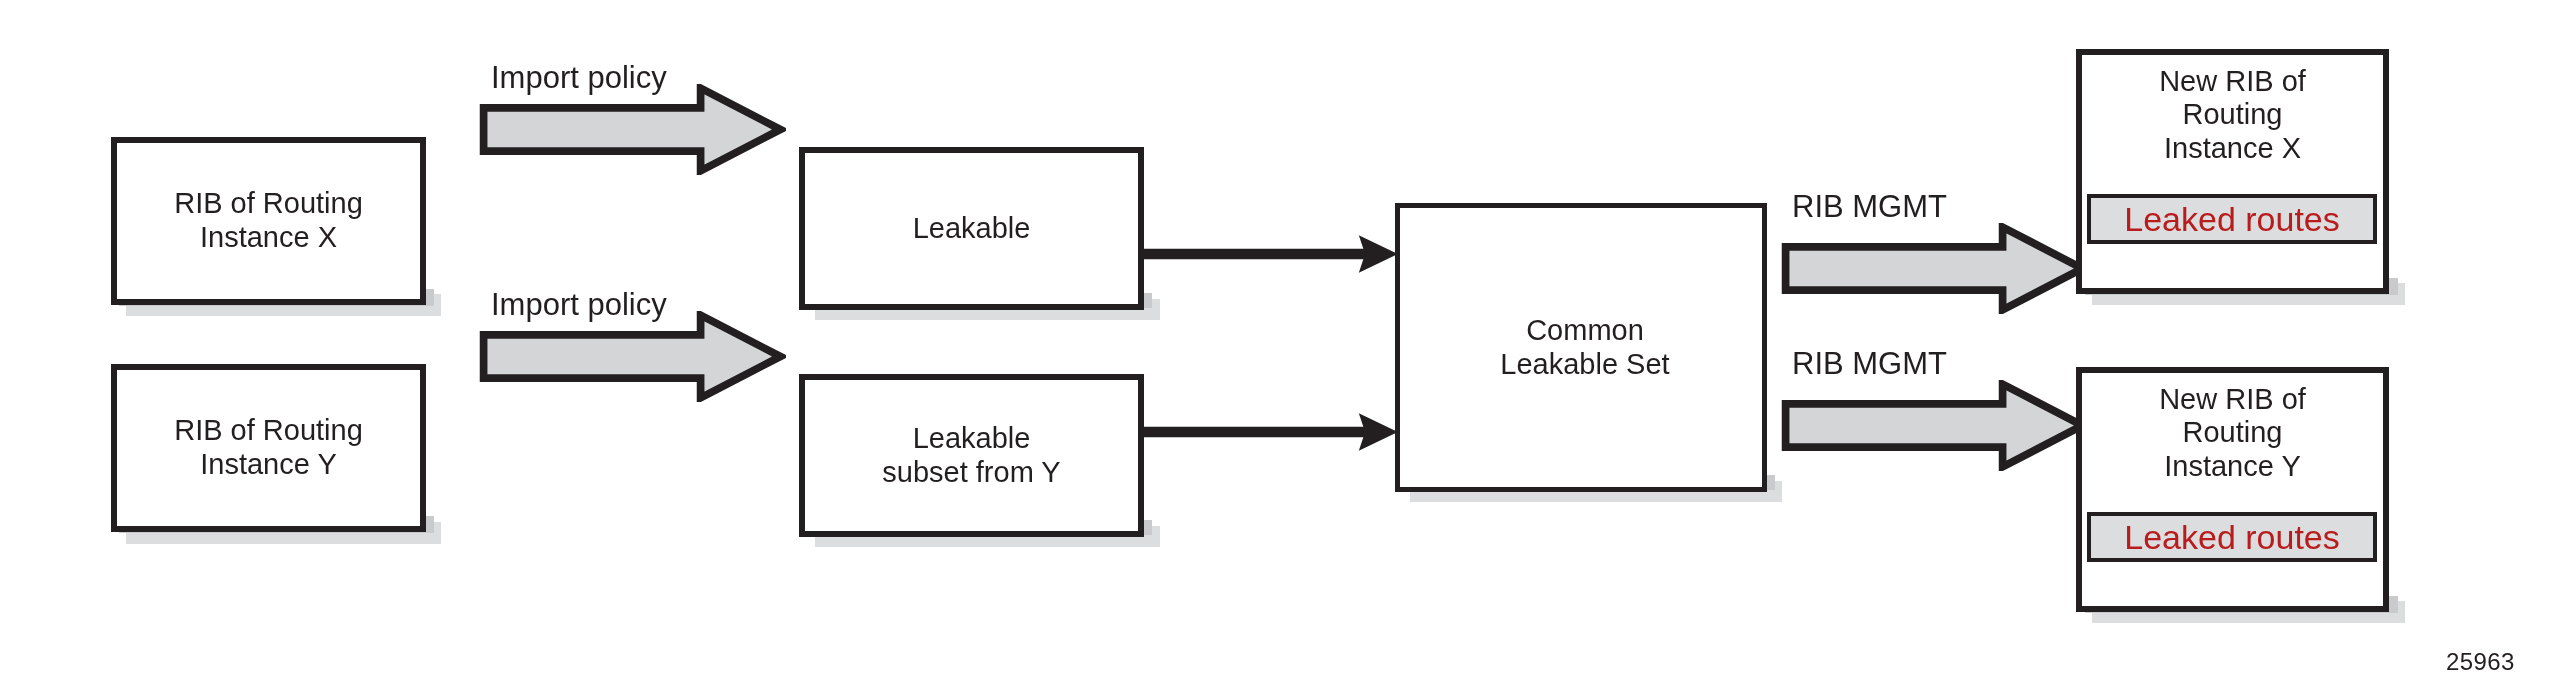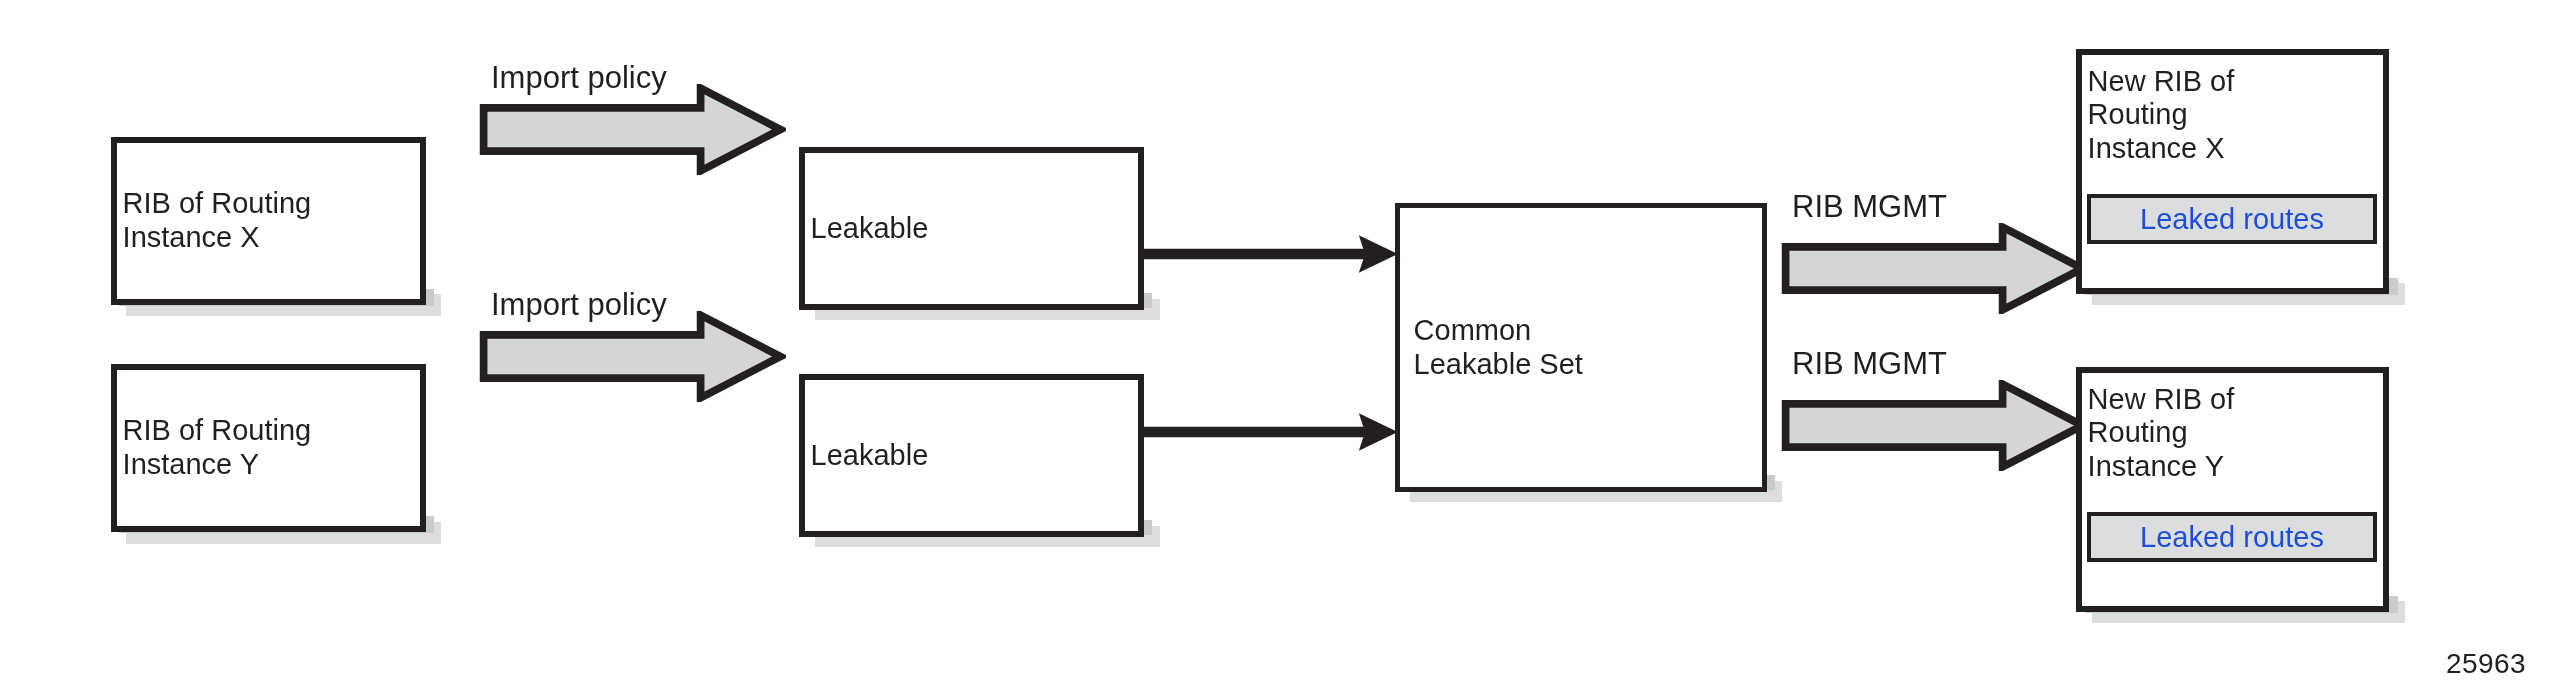--- a/index.html
+++ b/index.html
@@ -23,20 +23,21 @@
   
   .box {
     position: absolute;
     box-sizing: border-box;
     background: #ffffff;
     border: 6.3px solid #231f20;
     display: flex;
     flex-direction: column;
     align-items: center;
     justify-content: center;
+    text-align: center;
     line-height: 1.16;
     font-size: 29px;
     color: #231f20;
     z-index: 3;
   }
   .box .lines {
     width: 100%;
     padding: 0 5.6px;
     box-sizing: border-box;
   }
@@ -53,22 +54,22 @@
 
   
   .plate {
     position: absolute;
     box-sizing: border-box;
     background: #dcdddf;
     border: 4.9px solid #231f20;
     display: flex;
     align-items: center;
     justify-content: center;
-    font-size: 29px;
-    color: #1d4ed8;
+    font-size: 34px;
+    color: #b91c1c;
     z-index: 4;
     white-space: nowrap;
   }
 
   
   .block-arrow {
     position: absolute;
     z-index: 3;
   }
 
@@ -83,21 +84,21 @@
     position: absolute;
     font-size: 31px;
     color: #231f20;
     white-space: nowrap;
     z-index: 5;
     line-height: 1;
   }
 
   .figure-number {
     position: absolute;
-    font-size: 28px;
+    font-size: 24px;
     color: #231f20;
     letter-spacing: 0.4px;
     z-index: 5;
   }
 </style>
 </head>
 <body>
 
 <div id="stage">
 
@@ -168,20 +169,21 @@
 
   <svg class="block-arrow" style="left:478px; top:311px;" width="308" height="91" viewBox="0 0 440 130">
     <polygon points="8,34 318,34 318,6 432,65 318,124 318,96 8,96" fill="#d4d5d7" stroke="#231f20" stroke-width="11" stroke-linejoin="miter"></polygon>
   </svg>
 
   <div class="box-shadow" style="left:815px; top:526px; width:345px; height:21px;"></div>
   <div class="box-shadow-inner" style="left:807px; top:520px; width:345px; height:15.4px;"></div>
   <div class="box" style="left:799px; top:374px; width:345px; height:163px;">
     <div class="lines">
       <div>Leakable</div>
+      <div>subset from Y</div>
     </div>
   </div>
 
   <svg class="connector" style="left:1138px; top:409px;" width="266" height="46" viewBox="0 0 380 66">
     <line x1="0" y1="33" x2="330" y2="33" stroke="#231f20" stroke-width="15"></line>
     <polygon points="372,33 316,6 325,33 316,60" fill="#231f20"></polygon>
   </svg>
 
   <div class="caption" style="left:1792px; top:348px;">RIB MGMT</div>
 

